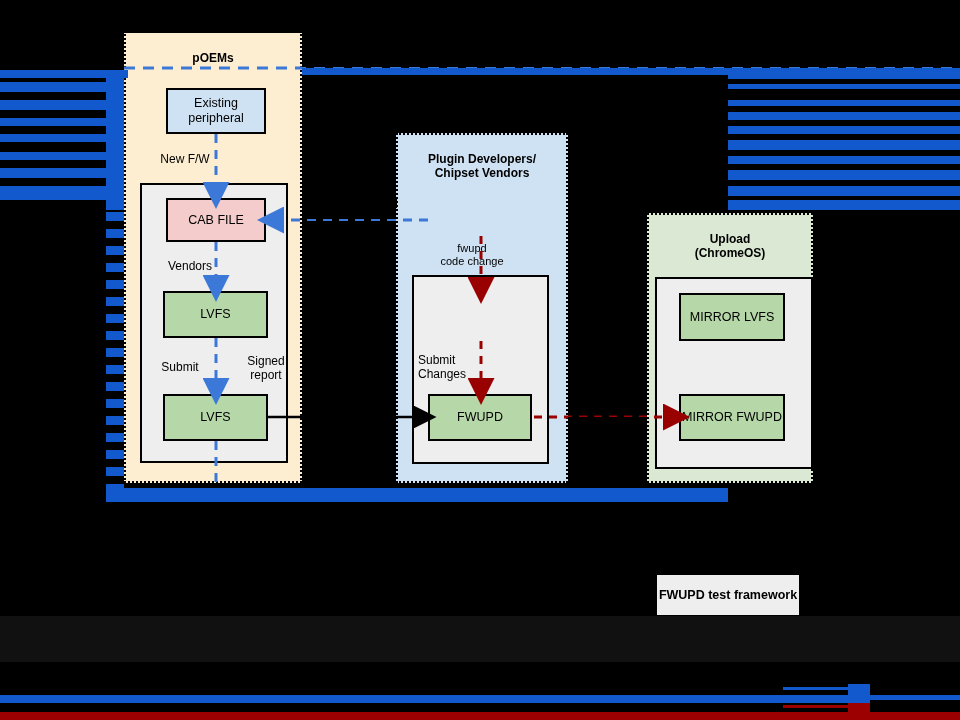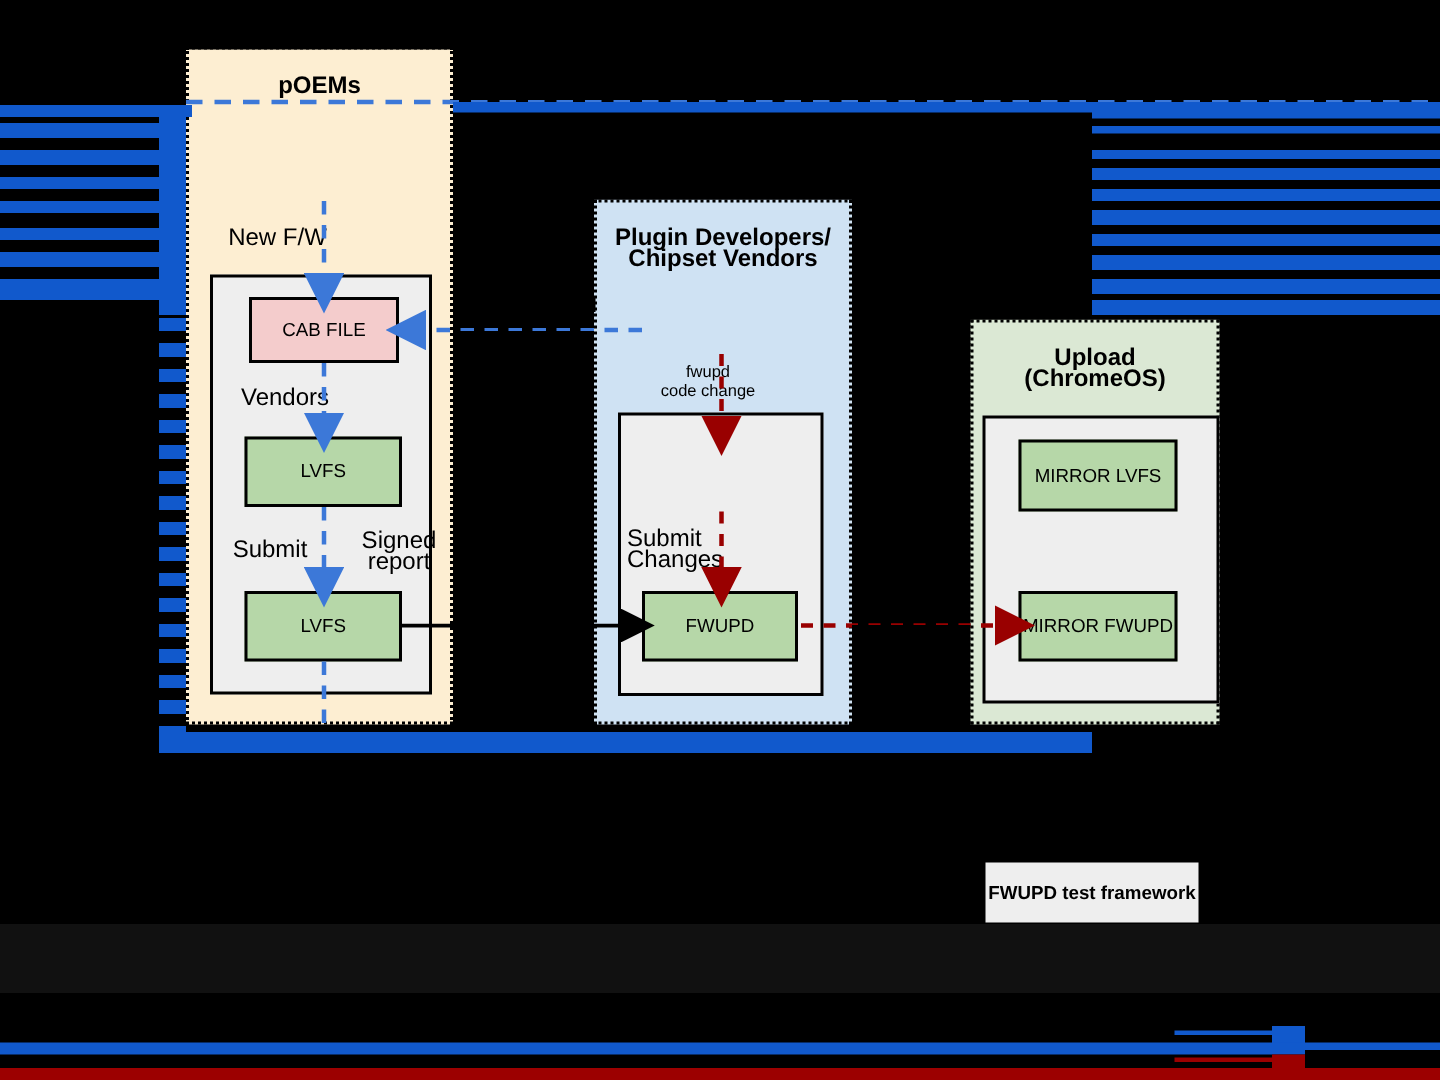--- a/index.html
+++ b/index.html
@@ -7,21 +7,21 @@
        font-family:"Liberation Sans","DejaVu Sans",sans-serif;}
 
   #stage{position:relative;width:960px;height:720px;background:#000;overflow:hidden;}
 
   
   #diagram{position:absolute;left:0;top:0;width:960px;height:720px;background:#000;}
 
   .lane{position:absolute;box-sizing:border-box;}
   .lane .lane-title{
     position:absolute;left:0;right:0;text-align:center;
-    font-weight:bold;font-size:16px;color:#000;line-height:14px;}
+    font-weight:bold;font-size:12px;color:#000;line-height:14px;}
 
   .lane-poem{left:124px;top:31px;width:178px;height:452px;
              background:#fdeed2;border:2px dotted #000;}
   .lane-plugin{left:396px;top:133px;width:172px;height:350px;
                background:#cfe2f3;border:2px dotted #000;}
   .lane-google{left:647px;top:213px;width:166px;height:270px;
                background:#dbe8d4;border:2px dotted #000;}
 
   .innerbox{position:absolute;background:#eeeeee;border:2px solid #000;box-sizing:border-box;}
   .ib-poem  {left:140px;top:183px;width:148px;height:280px;}
@@ -40,21 +40,21 @@
   .n-lvfs1     {left:163px;top:291px;width:105px;height:47px;}
   .n-lvfs2     {left:163px;top:394px;width:105px;height:47px;}
   .n-newperiph {left:431px;top:204px;width:100px;height:32px;}
   .n-plugin    {left:428px;top:293px;width:104px;height:48px;}
   .n-fwupd     {left:428px;top:394px;width:104px;height:47px;}
   .n-mirrlvfs  {left:679px;top:293px;width:106px;height:48px;}
   .n-mirrfwupd {left:679px;top:394px;width:106px;height:47px;}
   .n-testfw    {left:657px;top:575px;width:142px;height:40px;border:none;
                 background:#eeeeee;font-weight:bold;font-size:12.5px;}
 
-  .elabel{position:absolute;font-size:16px;color:#000;line-height:14px;text-align:center;}
+  .elabel{position:absolute;font-size:12px;color:#000;line-height:14px;text-align:center;}
   .el-newfw   {left:145px;top:152px;width:80px;}
   .el-upload  {left:160px;top:259px;width:60px;}
   .el-submit  {left:152px;top:360px;width:56px;}
   .el-signed  {left:234px;top:354px;width:64px;}
   .el-fwupdcc {left:412px;top:242px;width:120px;font-size:11px;line-height:13px;}
   .el-subchg  {left:418px;top:353px;width:68px;text-align:left;}
 
   svg#wires{position:absolute;left:0;top:0;width:960px;height:720px;}
 
   
@@ -89,20 +89,26 @@
       <div class="lane-title" style="top:31px;">Chipset Vendors</div>
     </div>
     <div class="innerbox ib-plugin"></div>
 
     <div class="lane lane-google">
       <div class="lane-title" style="top:17px;">Upload</div>
       <div class="lane-title" style="top:31px;">(ChromeOS)</div>
     </div>
     <div class="innerbox ib-google"></div>
 
+    <div class="node n-blue n-existing">
+      <div>
+        <span>Existing</span><br>
+        <span>peripheral</span>
+      </div>
+    </div>
 
     <div class="node n-pink n-cabfile">
       <span>CAB FILE</span>
     </div>
 
     <div class="node n-green n-lvfs1">
       <span>LVFS</span>
     </div>
 
     <div class="node n-green n-lvfs2">

